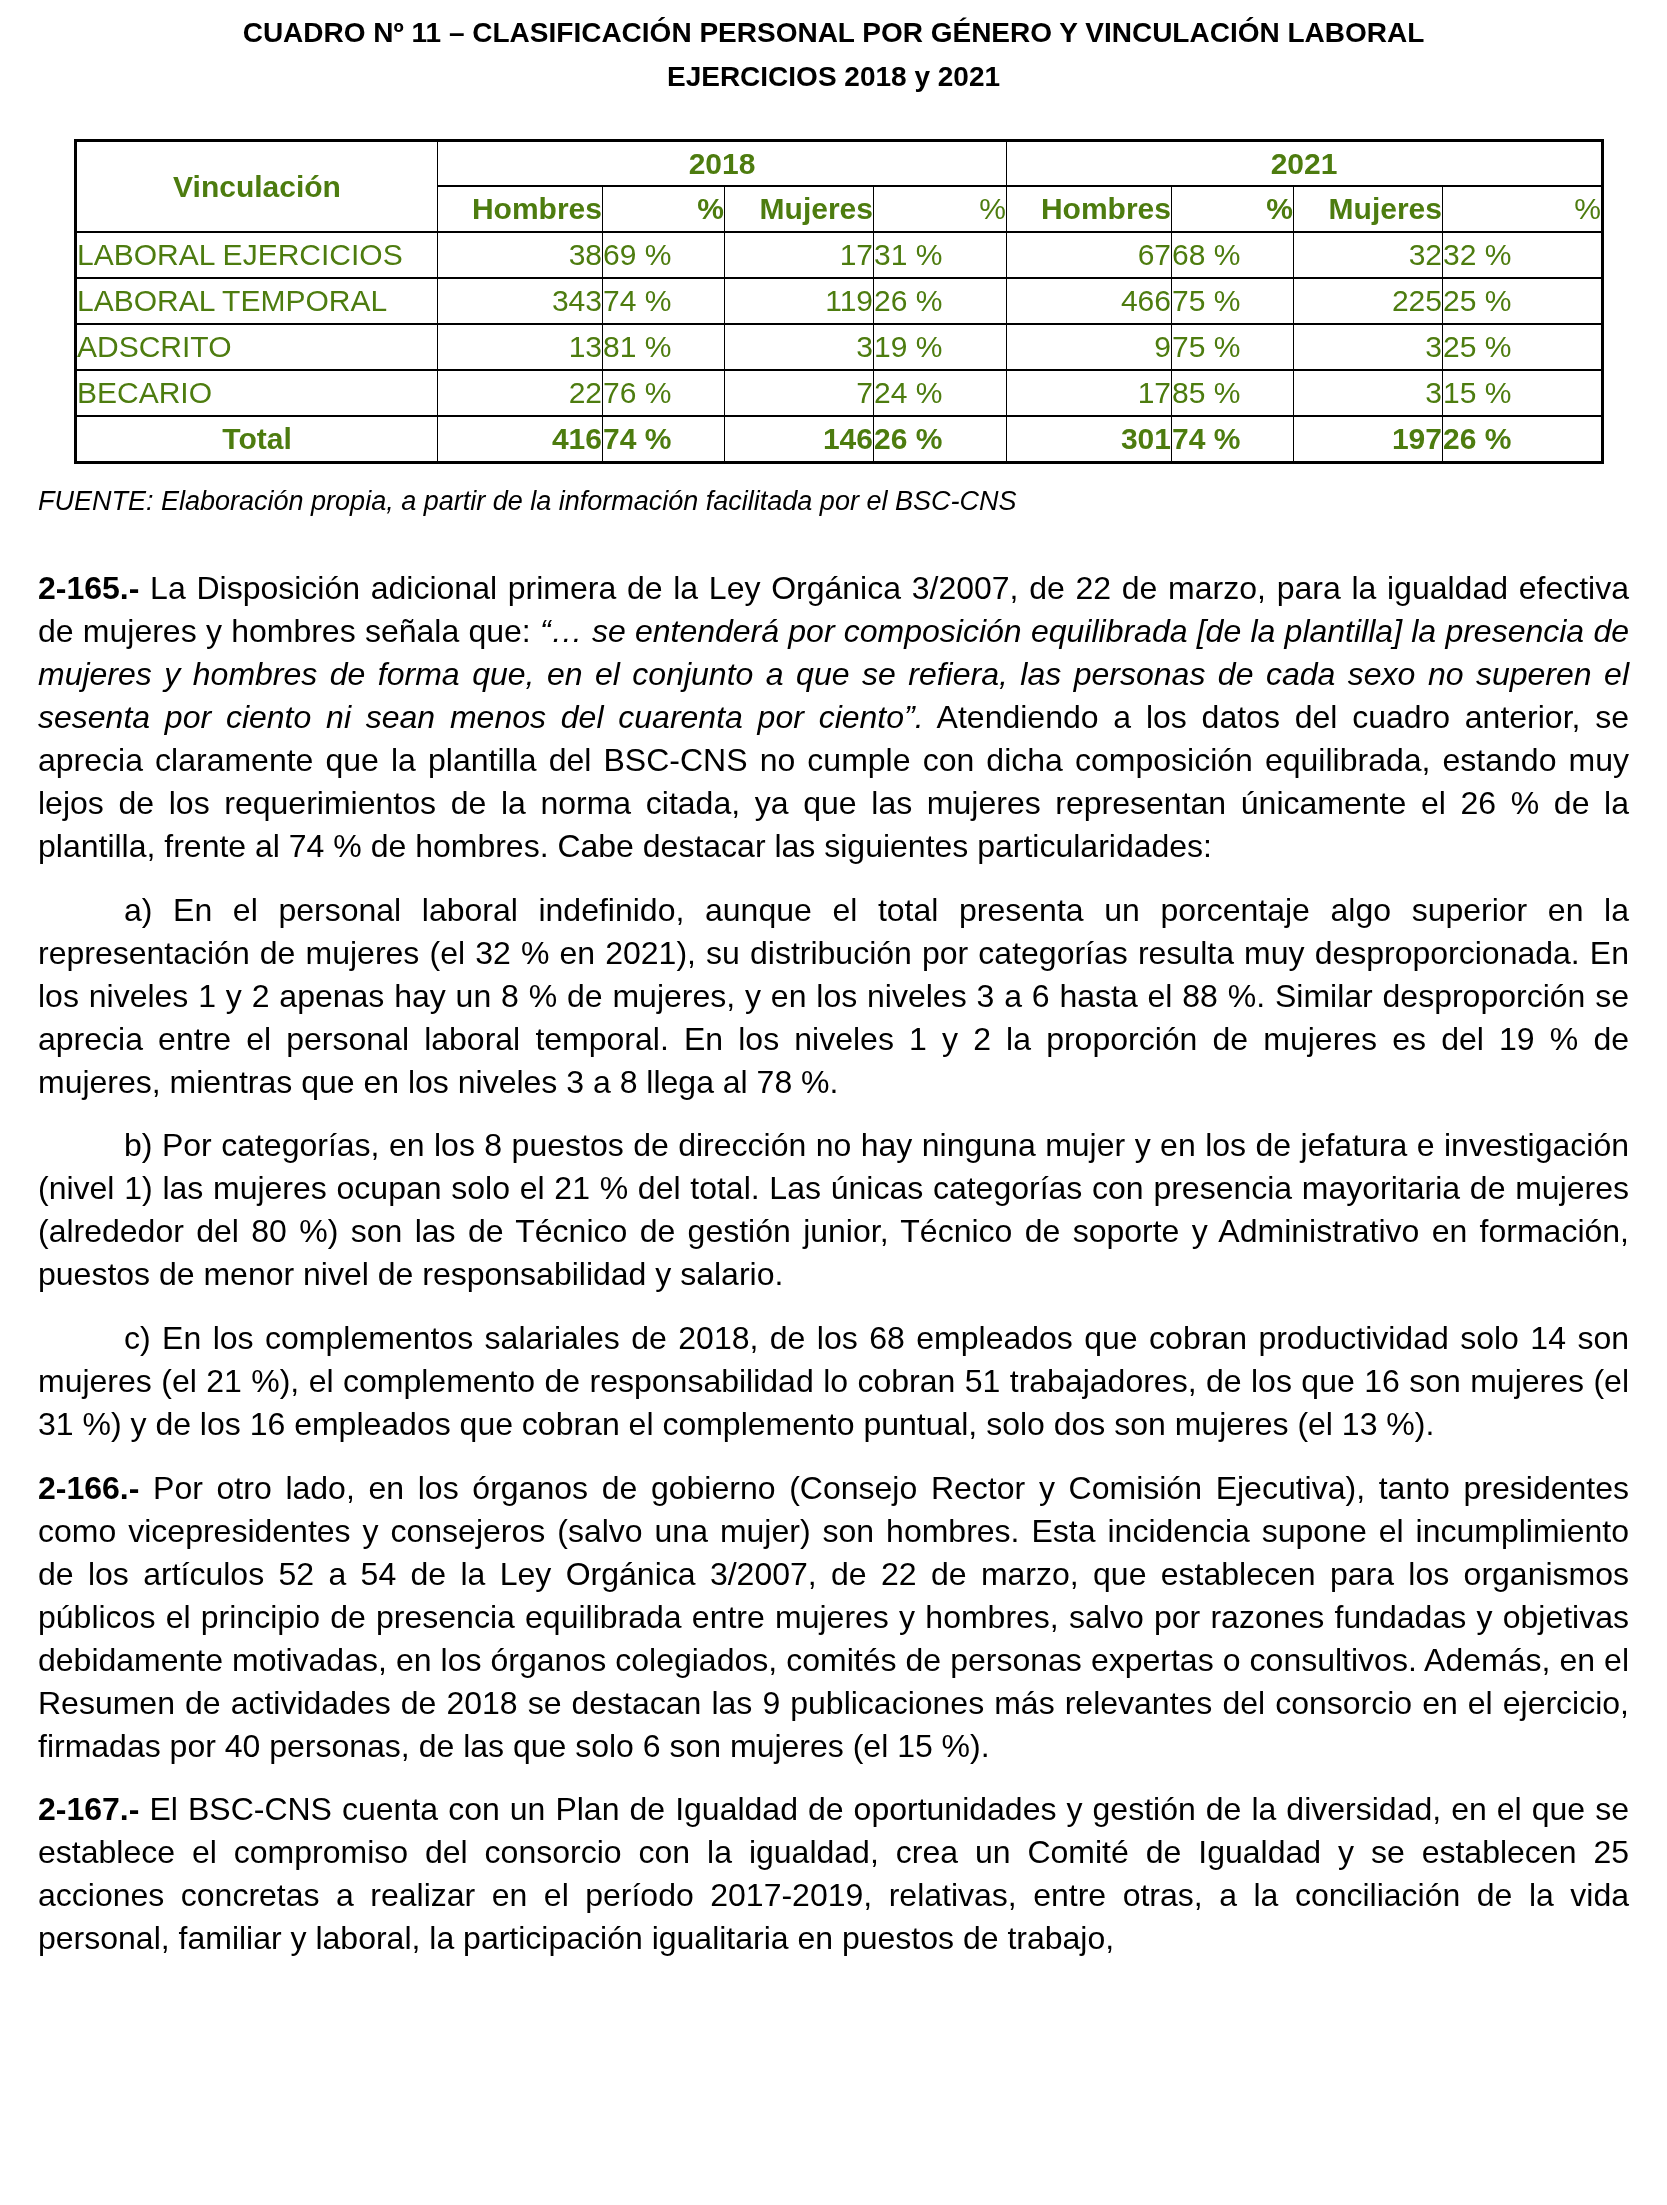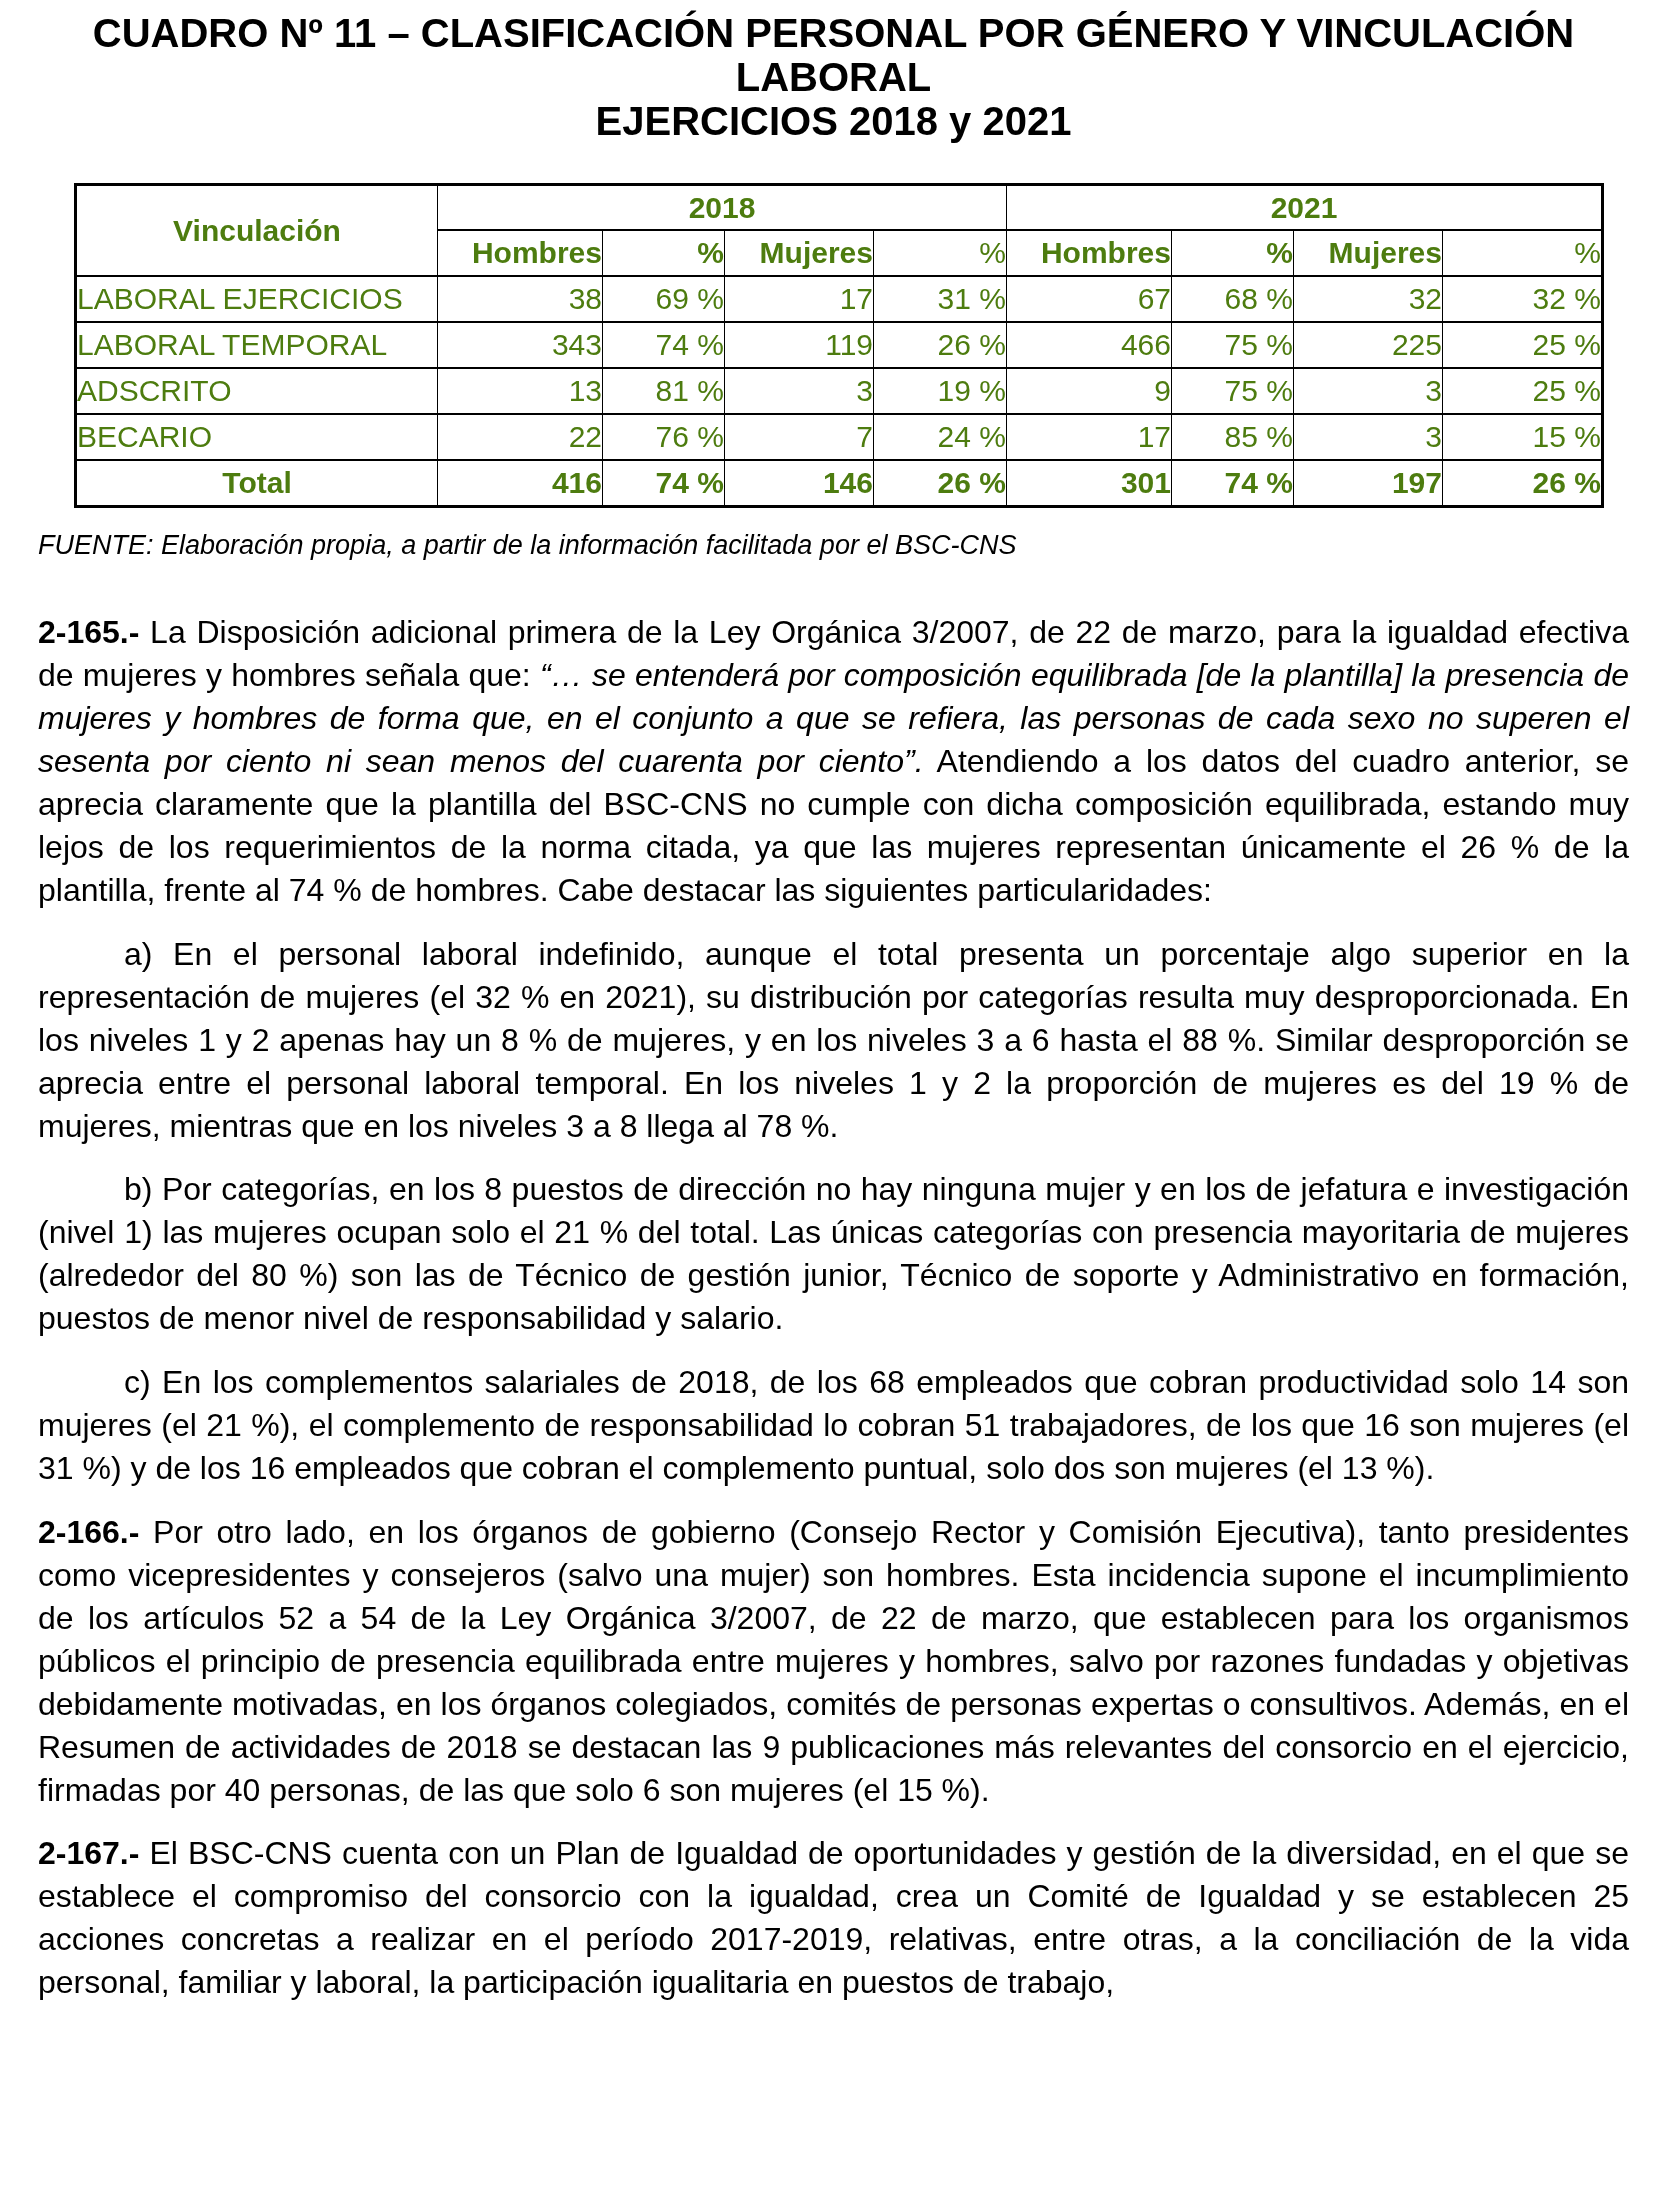--- a/index.html
+++ b/index.html
@@ -5,21 +5,21 @@
   html, body { margin: 0; padding: 0; }
   body {
     width: 1667px; height: 2205px;
     background: #ffffff; color: #000000;
     font-family: "Liberation Sans", "DejaVu Sans", sans-serif;
     overflow: hidden; box-sizing: border-box;
   }
   .page { padding: 11px 38px 0 38px; box-sizing: border-box; }
 
   h1.title {
-    margin: 0; font-size: 40px; line-height: 44px;
+    margin: 0; font-size: 28px; line-height: 44px;
     font-weight: bold; text-align: center; letter-spacing: 0px;
   }
 
   .table-wrap { margin: 40px 0 0 36px; }
   table.cuadro {
     border-collapse: collapse; table-layout: fixed;
     width: 1527px; border: 3.2px solid #000;
     font-size: 30px; color: #4d7c0f;
   }
   table.cuadro th, table.cuadro td {
@@ -27,21 +27,21 @@
     border-top-width: 2.4px; border-bottom-width: 2.4px;
     padding: 0; overflow: hidden; white-space: nowrap;
   }
   tr.head1 th { height: 43px; font-weight: bold; text-align: center; }
   tr.head2 th { height: 44px; font-weight: bold; text-align: right; }
   tr.head2 th.light { font-weight: normal; }
   th.corner { text-align: left; padding-left: 12.7px; vertical-align: middle; font-weight: bold; }
   tbody td { height: 44px; }
   td.lbl { text-align: left; padding-left: 11px; }
   td.num { text-align: right; padding-right: 22px; }
-  td.pct { text-align: right; }
+  td.pct { text-align: left; }
   tr.total td { font-weight: bold; }
   tr.total td.lbl { text-align: center; padding-left: 0; }
 
   .note {
     margin: 16px 0 0 0; font-size: 27px; line-height: 43px;
     font-style: italic;
   }
 
   p.body {
     font-size: 32px; line-height: 43px; text-align: justify;

